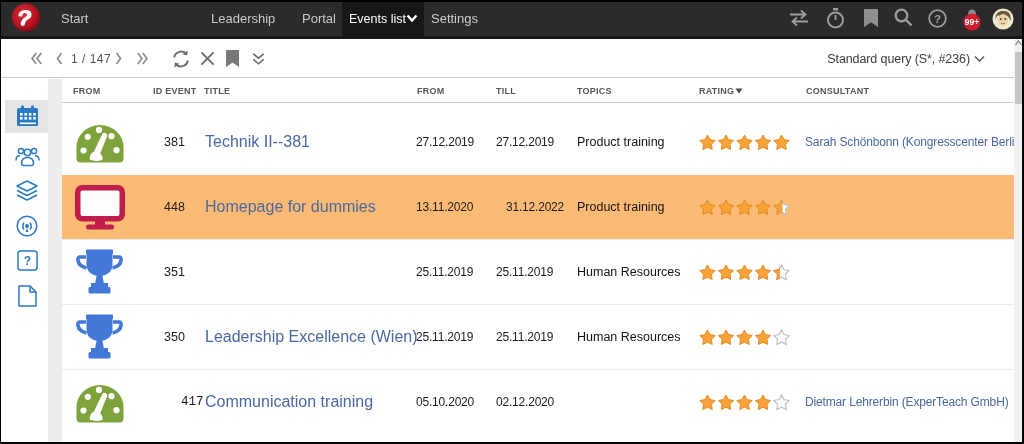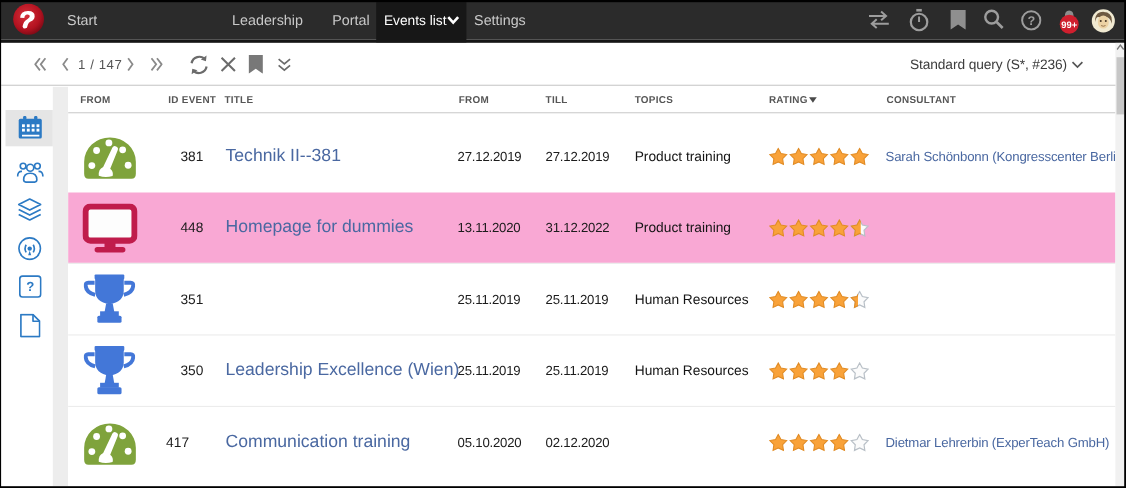--- a/index.html
+++ b/index.html
@@ -23,21 +23,21 @@
   #stdquery { top:41px; height:36px; line-height:36px; right:54px; font-size:12.5px; color:#3c3c3c; letter-spacing:-0.1px; }
   
   #sidebar { left:1px; top:79px; width:47px; height:363px; background:#fff; }
   #sidebar-active { left:5px; top:100px; width:43px; height:33px; background:#e5e5e5; }
   #gapstrip { left:48px; top:79px; width:14px; height:363px; background:#ededed; }
   
   #thead { left:62px; top:79px; width:952px; height:24px; background:#fff; border-bottom:1.5px solid #ccc; }
   .th { top:83px; height:16px; line-height:16px; font-size:9px; font-weight:700; color:#565656; letter-spacing:0.25px; }
   
   .row { left:62px; width:952px; height:64.7px; background:#fff; overflow:hidden; }
-  .row.alt { background:#f9a8d4;text-align:right; }
+  .row.alt { background:#fdba74;text-align:right; }
   .cid { font-size:12.5px; color:#1c1c1c; }
   .clink { font-size:16px; color:#4a68a1; white-space:nowrap; }
   .cdate { font-size:12px; letter-spacing:-0.2px; color:#1c1c1c; }
   .ctopic { font-size:12.5px; color:#141414; white-space:nowrap; }
   .ccons { font-size:12px; letter-spacing:-0.15px; color:#4a68a1; white-space:nowrap; overflow:hidden; width:209px; }
   .cell { position:absolute; top:0; height:64.7px; line-height:64.7px; }
   
   #sbar { left:1014px; top:39px; width:8px; height:403px; background:#f1f1f1; }
   #sthumb { left:1014.5px; top:52px; width:7px; height:52px; background:#c7c7c7; }
 </style>
@@ -232,21 +232,21 @@
 </div>
 <div class="abs row alt" style="top:174.7px;">
   <svg class="abs" style="left:13px; top:10px;" width="50" height="45" viewBox="0 0 50 45">
     <rect x="2.75" y="2.75" width="44.5" height="31" rx="4.5" fill="#fdfdfd" stroke="#c01c4c" stroke-width="5.5"></rect>
     <rect x="20" y="33" width="10" height="8" fill="#c01c4c"></rect>
     <rect x="11" y="39.5" width="28" height="5" rx="2.5" fill="#c01c4c"></rect>
   </svg>
   <div class="cell cid" style="left:102px;">448</div>
   <div class="cell clink" style="left:143px;">Homepage for dummies</div>
   <div class="cell cdate" style="left:354px;">13.11.2020</div>
-  <div class="cell cdate" style="left:434px;">31.12.2022</div>
+  <div class="cell cdate" style="left:444px;">31.12.2022</div>
   <div class="cell ctopic" style="left:515px;">Product training</div>
   <svg class="abs" style="left:637px; top:24px;" width="93" height="17" viewBox="0 0 93 17">
     <defs>
         <clipPath id="h2">
           <rect x="74" y="0" width="9.5" height="17"></rect>
         </clipPath>
       </defs>
     <g fill="#f9a239" stroke="#e18c26" stroke-width="1">
       <path d="M8.5 1.0 L10.97 5.6 16.11 6.53 12.49 10.3 13.2 15.47 8.5 13.2 3.8 15.47 4.51 10.3 0.89 6.53 6.03 5.6 Z"></path>
       <path transform="translate(18.5,0)" d="M8.5 1.0 L10.97 5.6 16.11 6.53 12.49 10.3 13.2 15.47 8.5 13.2 3.8 15.47 4.51 10.3 0.89 6.53 6.03 5.6 Z"></path>
@@ -325,21 +325,21 @@
     <path d="M4.5 39.5 Q0.5 39.5 0.5 35 L0.5 24 A23.5 22 0 1 1 47.5 24 L47.5 35 Q47.5 39.5 43.5 39.5 Z" fill="#7fa33c"></path>
     <g fill="#fff">
       <circle cx="7.5" cy="27.5" r="3.1"></circle>
         <circle cx="11.8" cy="13.8" r="3.1"></circle>
         <circle cx="23" cy="6.9" r="3.1"></circle>
         <circle cx="35.5" cy="13.2" r="3.1"></circle>
         <circle cx="40.5" cy="27.2" r="3.1"></circle>
       <path d="M13.8 36.8 Q13.2 30.8 17.8 28.8 L26.2 11.2 Q27.2 9.0 29.6 10.1 Q32.0 11.2 31.0 13.5 L24.2 30.4 Q27.4 33.2 26.4 37 Q19.8 38.9 13.8 36.8 Z"></path>
     </g>
   </svg>
-  <div class="cell cid" style="left:89px; height:64.7px; line-height:64.7px;">417</div>
+  <div class="cell cid" style="left:119px; height:64.7px; line-height:64.7px;font-family:Liberation Mono, monospace;">417</div>
   <div class="cell clink" style="left:143px; height:64.7px; line-height:64.7px;">Communication training</div>
   <div class="cell cdate" style="left:354px; height:64.7px; line-height:64.7px;">05.10.2020</div>
   <div class="cell cdate" style="left:434px; height:64.7px; line-height:64.7px;">02.12.2020</div>
   <svg class="abs" style="left:637px; top:24px;" width="93" height="17" viewBox="0 0 93 17">
     <g fill="#f9a239" stroke="#e18c26" stroke-width="1">
       <path d="M8.5 1.0 L10.97 5.6 16.11 6.53 12.49 10.3 13.2 15.47 8.5 13.2 3.8 15.47 4.51 10.3 0.89 6.53 6.03 5.6 Z"></path>
       <path transform="translate(18.5,0)" d="M8.5 1.0 L10.97 5.6 16.11 6.53 12.49 10.3 13.2 15.47 8.5 13.2 3.8 15.47 4.51 10.3 0.89 6.53 6.03 5.6 Z"></path>
       <path transform="translate(37,0)" d="M8.5 1.0 L10.97 5.6 16.11 6.53 12.49 10.3 13.2 15.47 8.5 13.2 3.8 15.47 4.51 10.3 0.89 6.53 6.03 5.6 Z"></path>
       <path transform="translate(55.5,0)" d="M8.5 1.0 L10.97 5.6 16.11 6.53 12.49 10.3 13.2 15.47 8.5 13.2 3.8 15.47 4.51 10.3 0.89 6.53 6.03 5.6 Z"></path>
     </g>

